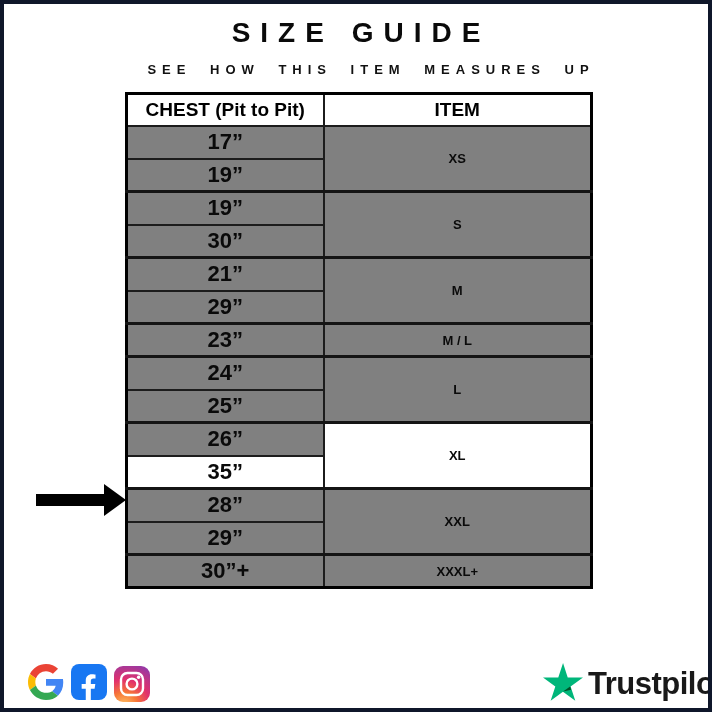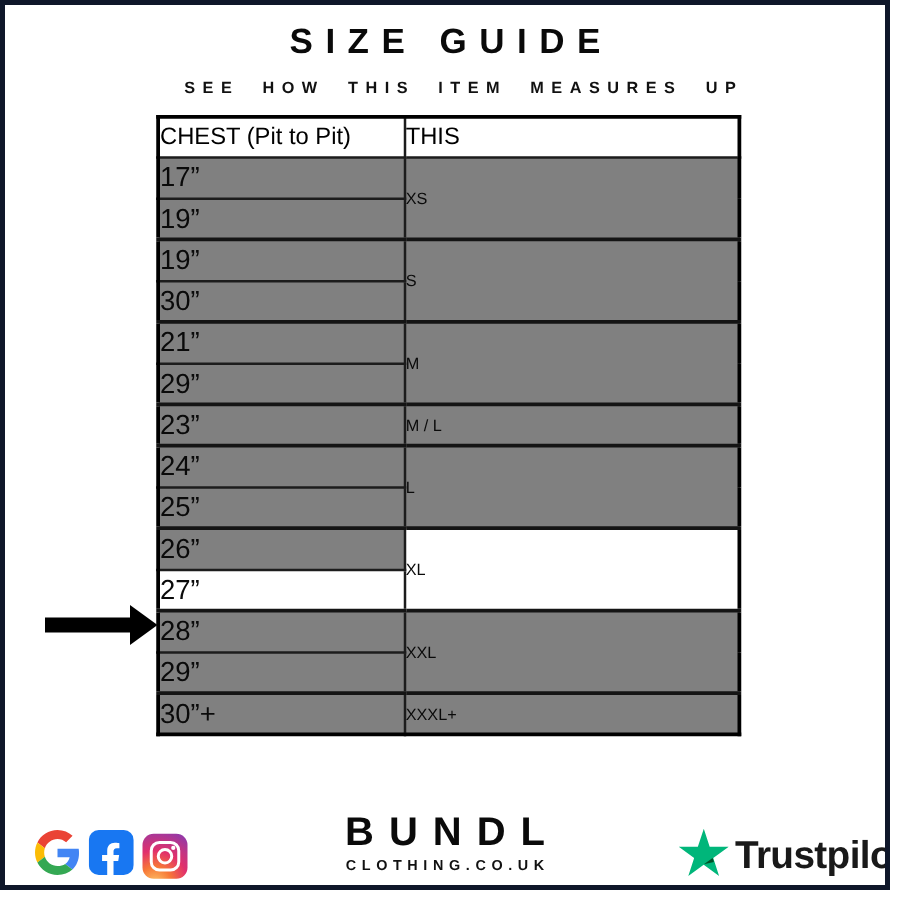--- a/index.html
+++ b/index.html
@@ -36,22 +36,22 @@
   table.size-table {
     position:absolute;
     left:121px; top:88px;
     width:465px;
     border-collapse:collapse;
     table-layout:fixed;
     border:3px solid #000;
   }
   .size-table th, .size-table td {
     border:2px solid #1c1c1c;
-    font-weight:normal;
-    text-align:left;
+    font-weight:bold;
+    text-align:center;
     padding:0;
   }
   .size-table th {
     background:#ffffff;
     height:32px;
     font-size:19px;
     color:#000;
   }
   .size-table col.c-chest { width:197px; }
   .size-table col.c-size  { width:268px; }
@@ -124,21 +124,21 @@
   <div class="subtitle">SEE HOW THIS ITEM MEASURES UP</div>
 
   <table class="size-table">
     <colgroup>
         <col class="c-chest">
         <col class="c-size">
       </colgroup>
     <thead>
       <tr>
         <th>CHEST (Pit to Pit)</th>
-        <th>THIS</th>
+        <th>ITEM</th>
       </tr>
     </thead>
     <tbody>
       <tr>
           <td class="chest">17”</td>
           <td class="size" rowspan="2">XS</td>
         </tr>
       <tr>
           <td class="chest">19”</td>
         </tr>
@@ -165,21 +165,21 @@
           <td class="size" rowspan="2">L</td>
         </tr>
       <tr>
           <td class="chest">25”</td>
         </tr>
       <tr class="grp">
           <td class="chest">26”</td>
           <td class="size hl" rowspan="2">XL</td>
         </tr>
       <tr>
-          <td class="chest hl">27”</td>
+          <td class="chest hl">35”</td>
         </tr>
       <tr class="grp">
           <td class="chest">28”</td>
           <td class="size" rowspan="2">XXL</td>
         </tr>
       <tr>
           <td class="chest">29”</td>
         </tr>
       <tr class="grp">
           <td class="chest">30”+</td>
@@ -214,24 +214,20 @@
     </span>
     <span class="ig-bg">
       <svg width="36" height="36" viewBox="0 0 36 36">
         <rect x="7" y="7" width="22" height="22" rx="6.5" fill="none" stroke="#ffffff" stroke-width="2.4"></rect>
         <circle cx="18" cy="18" r="5.4" fill="none" stroke="#ffffff" stroke-width="2.4"></circle>
         <circle cx="24.6" cy="11.3" r="1.7" fill="#ffffff"></circle>
       </svg>
     </span>
   </div>
 
-  <div class="brand">
-    <div class="brand-name">BUNDL</div>
-    <div class="brand-domain">CLOTHING.CO.UK</div>
-  </div>
 
   <div class="trustpilot">
     <span>
       <svg width="40" height="39" viewBox="0 0 46.1 44.5">
         <path fill="#00B67A" d="M46.1 17.6H28.5L23.1.9l-5.5 16.7L0 17.5l14.2 10.4L8.8 44.5l14.2-10.3 14.2 10.3-5.4-16.6 14.3-10.3z"></path>
         <path fill="#005128" d="M32.4 31.7l-1.2-3.8-8 5.8z"></path>
       </svg>
     </span>
     <span class="trustpilot-label">Trustpilot</span>
   </div>

